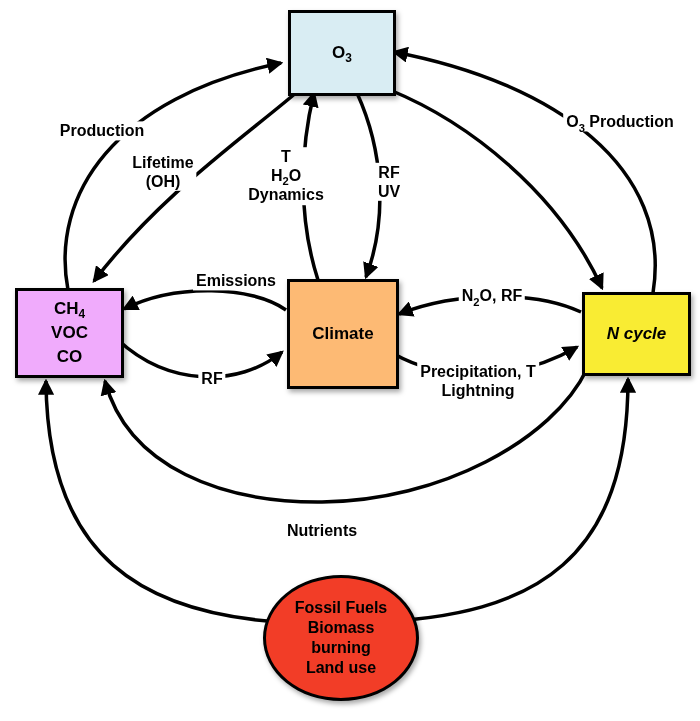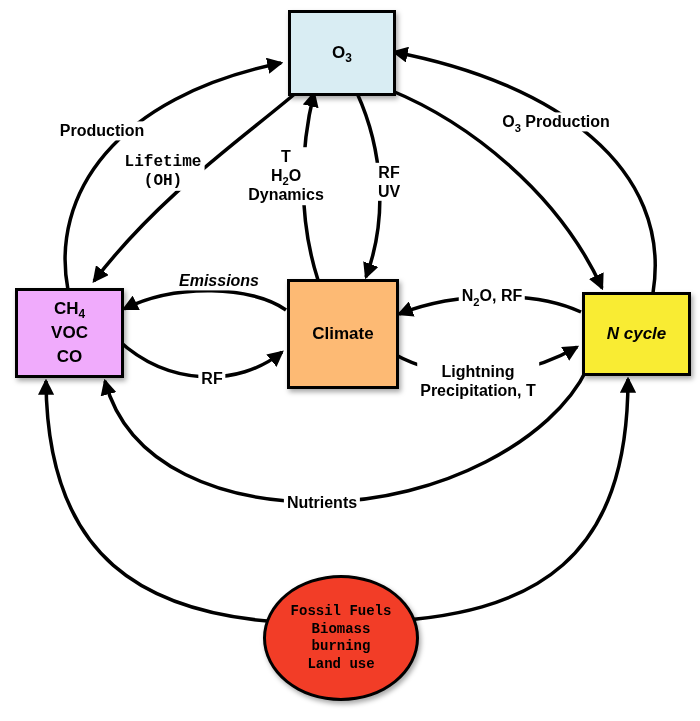--- a/index.html
+++ b/index.html
@@ -9,21 +9,21 @@
     overflow:hidden;
   }
   #arrows{position:absolute;left:0;top:0;}
   .node{
     position:absolute;border:3px solid #000;
     display:flex;flex-direction:column;align-items:center;justify-content:center;
     font-weight:bold;font-size:17px;line-height:1.4;text-align:center;
     box-shadow:2px 3px 5px rgba(0,0,0,0.35);
   }
   .ellipse{
-    border-radius:50%;font-size:14px;line-height:1.25;font-family:Liberation Mono, monospace;
+    border-radius:50%;font-size:16px;line-height:1.25;
   }
   .lbl{
     position:absolute;transform:translate(-50%,-50%);
     font-weight:bold;font-size:16px;line-height:1.2;text-align:center;
     white-space:nowrap;background:#fff;padding:0 3px;
   }
   sub{font-size:70%;line-height:0;}
 </style>
 </head>
 <body>
@@ -48,51 +48,51 @@
       <path d="M 581,312 C 536,291 458,291 399,314" marker-end="url(#ah)"></path>
       <path d="M 394,354 C 448,384 520,380 577,347" marker-end="url(#ah)"></path>
       <path d="M 587,369 C 553,440 440,501 322,502 C 224,503 128,468 105,381" marker-end="url(#ah)"></path>
       <path d="M 300,623 C 140,618 47,555 46,381" marker-end="url(#ah)"></path>
       <path d="M 370,622 C 540,617 628,556 628,379" marker-end="url(#ah)"></path>
     </g>
   </svg>
 
   <div class="lbl" style="left:102px;top:131px;">Production</div>
 
-  <div class="lbl" style="left:163px;top:172px;font-family:Liberation Mono, monospace;">
+  <div class="lbl" style="left:163px;top:172px;">
     <div>Lifetime</div>
     <div>(OH)</div>
   </div>
 
   <div class="lbl" style="left:286px;top:176px;">
     <div>T</div>
     <div><span>H</span><sub>2</sub><span>O</span></div>
     <div>Dynamics</div>
   </div>
 
   <div class="lbl" style="left:389px;top:182px;">
     <div>RF</div>
     <div>UV</div>
   </div>
 
-  <div class="lbl" style="left:556px;top:122px;"><span>O</span><sub>3</sub><span> Production</span></div>
+  <div class="lbl" style="left:620px;top:122px;"><span>O</span><sub>3</sub><span> Production</span></div>
 
 
-  <div class="lbl" style="left:219px;top:281px;font-style:italic;">Emissions</div>
+  <div class="lbl" style="left:236px;top:281px;">Emissions</div>
 
   <div class="lbl" style="left:212px;top:379px;">RF</div>
 
   <div class="lbl" style="left:492px;top:296px;"><span>N</span><sub>2</sub><span>O, RF</span></div>
 
   <div class="lbl" style="left:478px;top:381px;">
+    <div>Precipitation, T</div>
     <div>Lightning</div>
-    <div>Precipitation, T</div>
   </div>
 
-  <div class="lbl" style="left:322px;top:503px;">Nutrients</div>
+  <div class="lbl" style="left:322px;top:531px;">Nutrients</div>
 
   <div class="node" style="left: 288px; top: 10px; width: 102px; height: 80px; background-color: rgb(217, 237, 243);">
     <div><span>O</span><sub>3</sub></div>
   </div>
 
   <div class="node" style="left: 15px; top: 288px; width: 103px; height: 84px; background-color: #f0abfc;">
     <div><span>CH</span><sub>4</sub></div>
     <div>VOC</div>
     <div>CO</div>
   </div>

